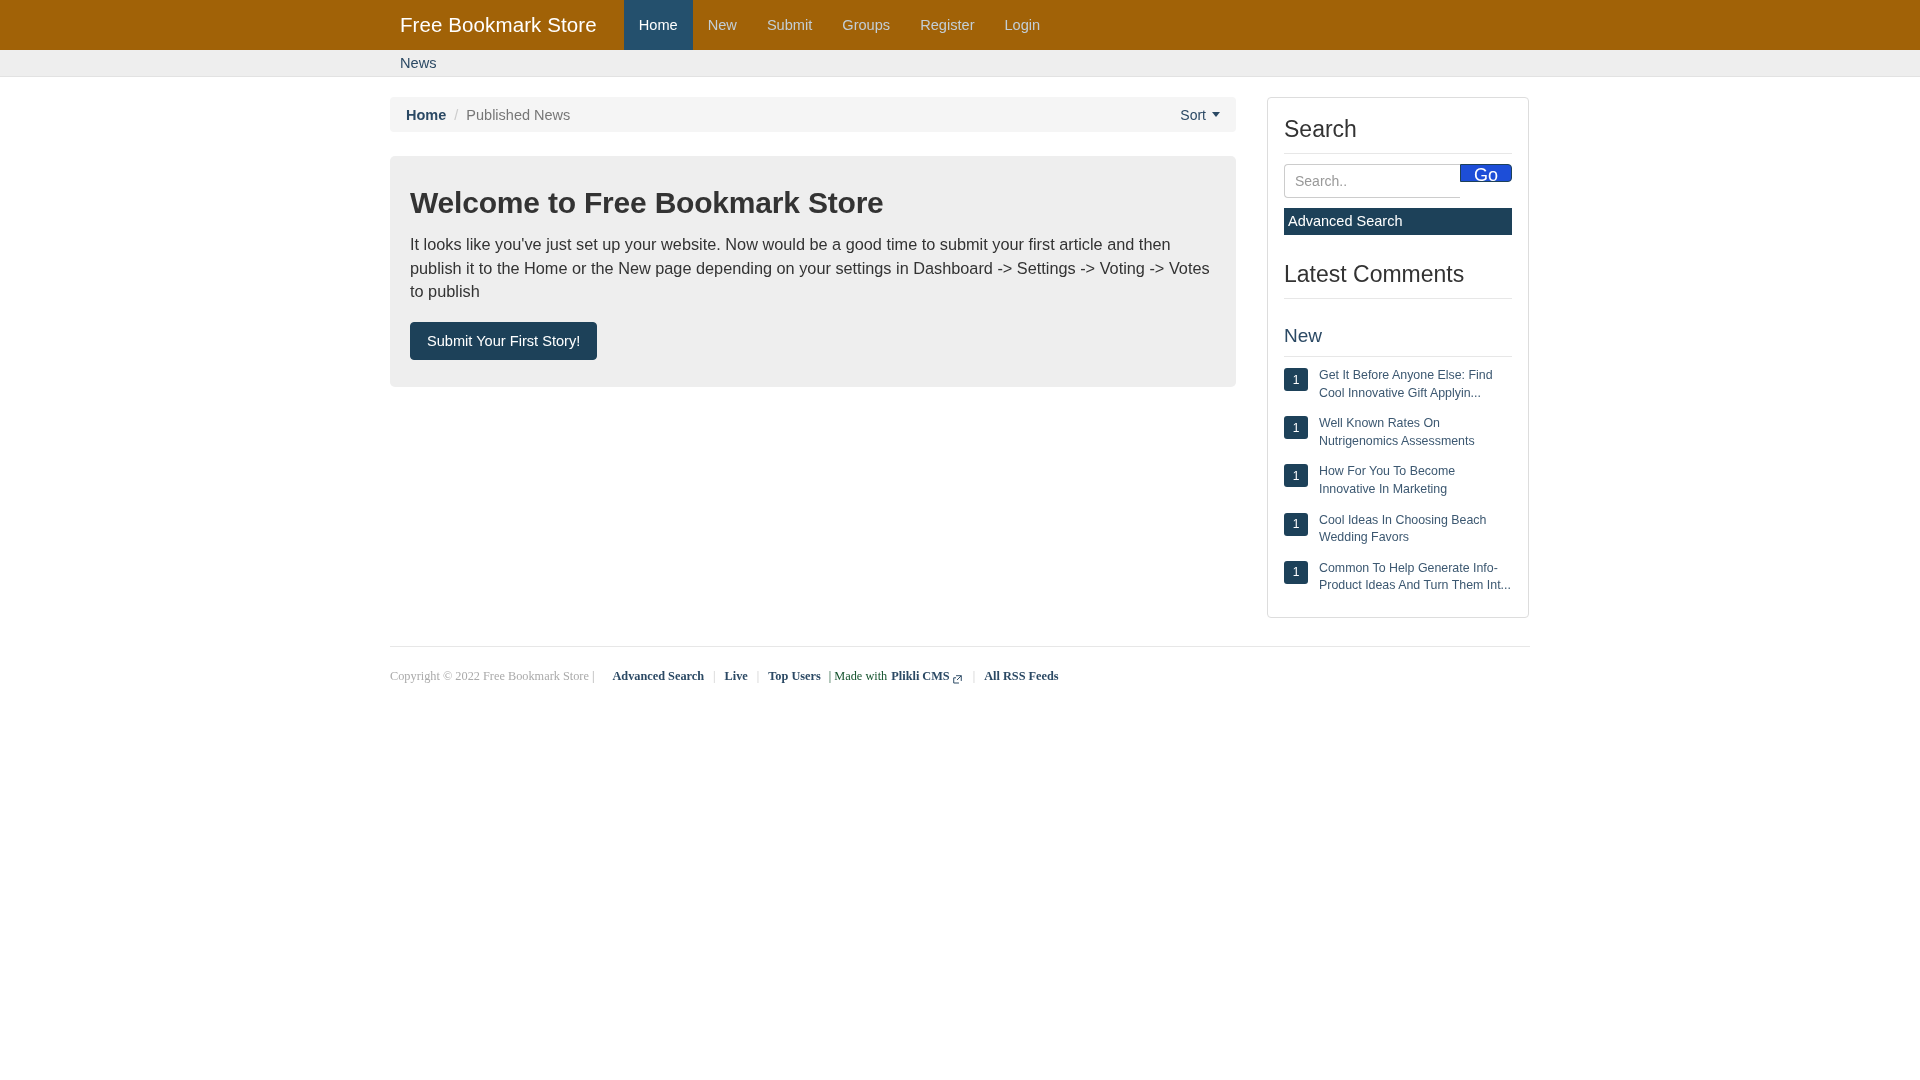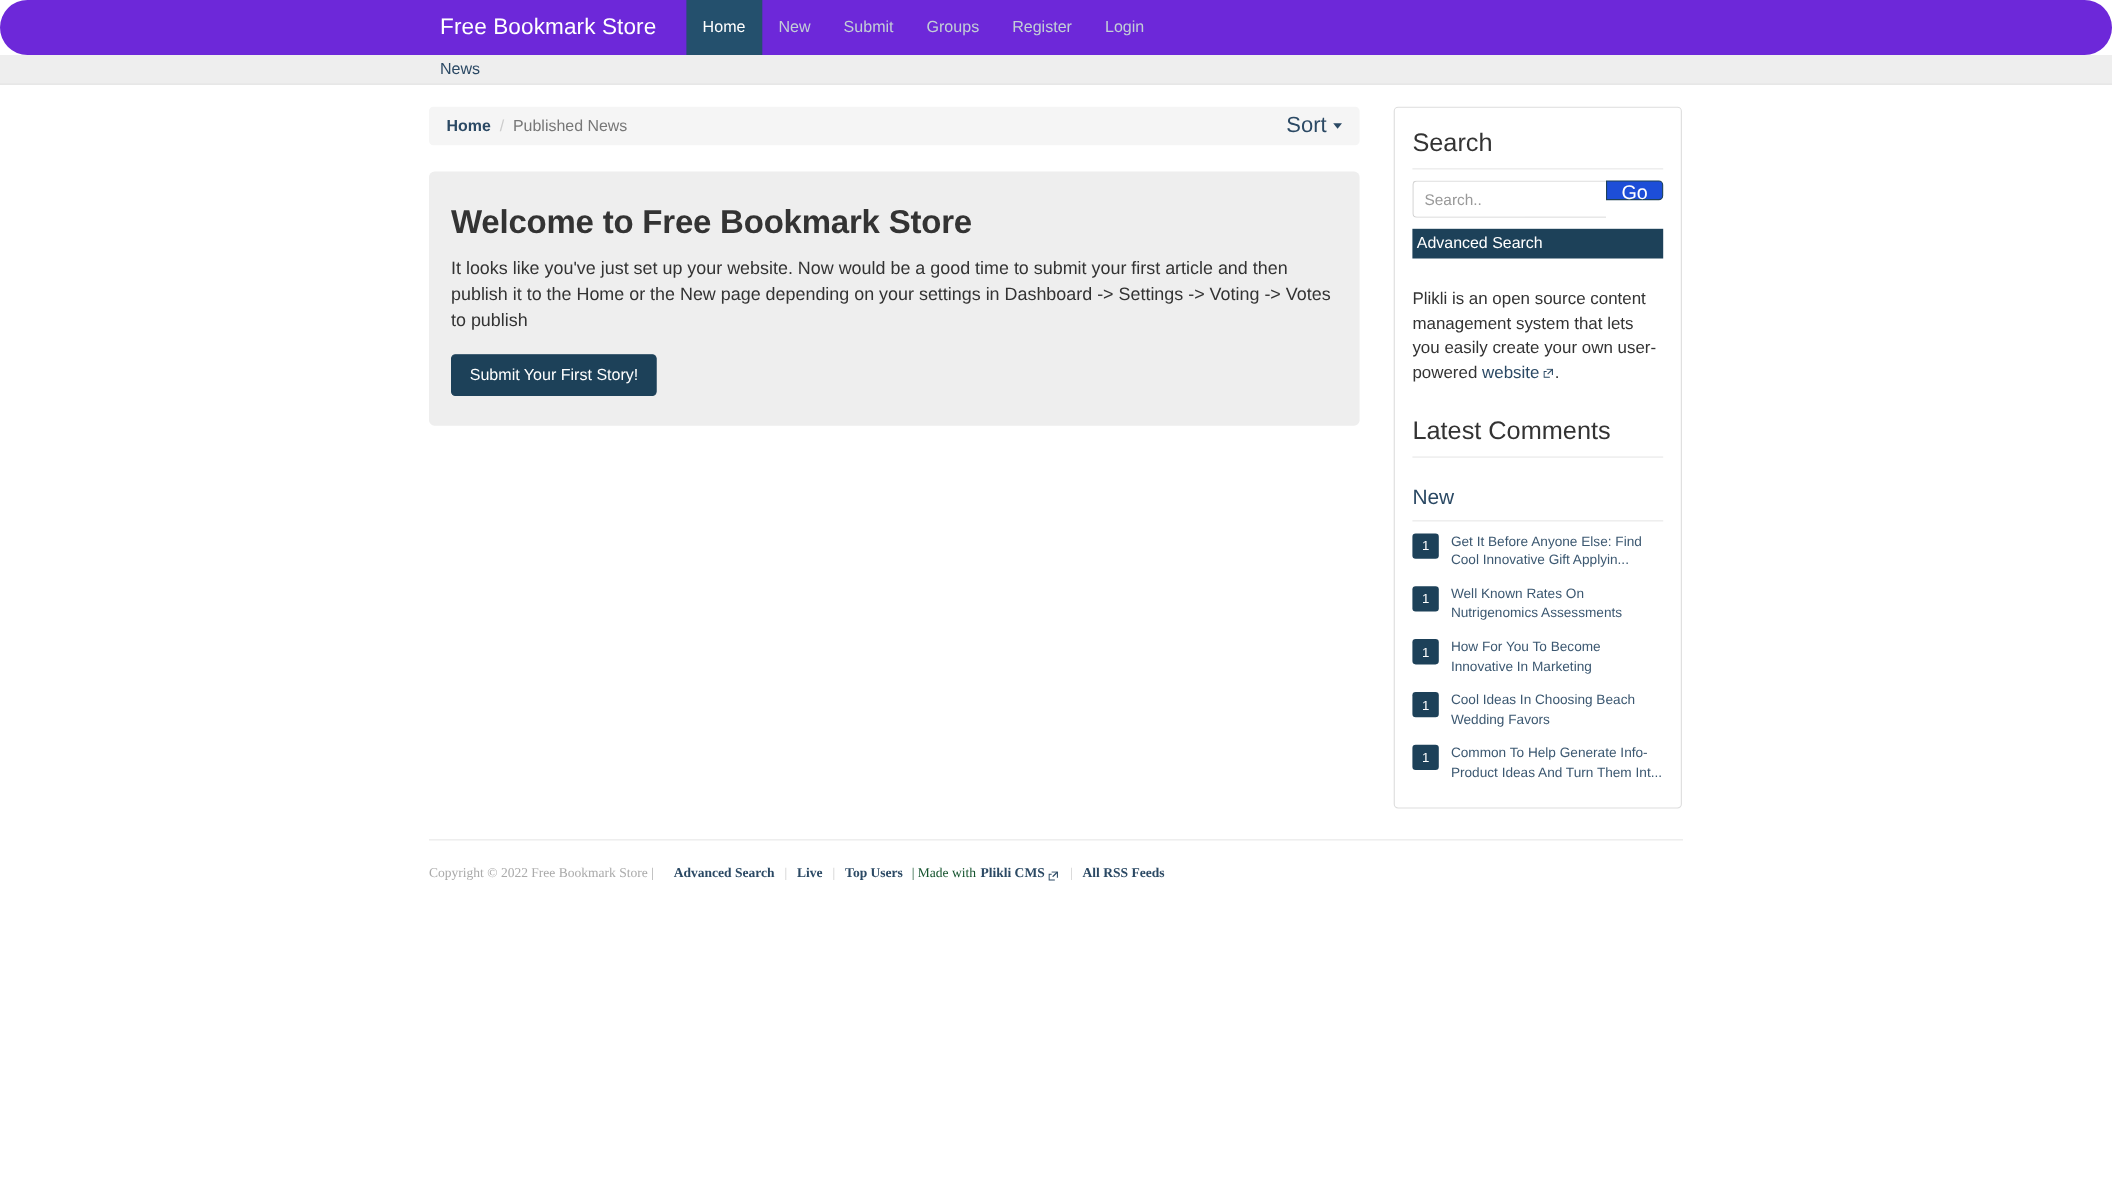--- a/index.html
+++ b/index.html
@@ -10,26 +10,25 @@
     width: 1920px;
     height: 1080px;
     background: #ffffff;
     font-family: "Liberation Sans", sans-serif;
     color: #333333;
     -webkit-font-smoothing: antialiased;
   }
 
   
   .navbar {
-    background: #6d28d9;
+    background: #a16207;
     height: 50px;
     display: flex;
     align-items: stretch;
     padding-left: 385px;
-    border-radius: 25px;
   }
   .brand {
     color: #ffffff;
     font-size: 20.5px;
     line-height: 50px;
     padding: 0 15px;
     letter-spacing: .1px;
     white-space: nowrap;
     text-decoration: none;
   }
@@ -97,21 +96,21 @@
     font-weight: bold;
     text-decoration: none;
   }
   .crumb-sep { color: #cccccc; margin: 0 8px; }
   .crumb-current { color: #777777; }
   .sort-btn {
     background: transparent;
     border: none;
     color: #2b4964;
     font-family: "Liberation Sans", sans-serif;
-    font-size: 20px;
+    font-size: 14px;
     cursor: pointer;
     padding: 0;
     display: flex;
     align-items: center;
     gap: 6px;
   }
   .caret {
     width: 0; height: 0;
     border-left: 4.5px solid transparent;
     border-right: 4.5px solid transparent;
@@ -332,25 +331,20 @@
     <div class="panel">
 
       <h3 class="tight">Search</h3>
       <div class="search-row">
         <input class="search-input" type="text" placeholder="Search.." style="">
         <button class="search-go">Go</button>
       </div>
       <a class="adv-search" href="#">Advanced Search</a>
 
       <div class="sect">
-        <p class="plikli-text"><span>Plikli is an open source content management system that lets you easily create your own user-powered </span><a class="link-blue" href="#">website</a><span class="ext-icon"><svg width="9" height="9" viewBox="0 0 10 10">
-                <path d="M3.4 0.8h5.8v5.8" fill="none" stroke="#2b4964" stroke-width="1.1"></path>
-                <path d="M9.2 0.8L4.4 5.6" fill="none" stroke="#2b4964" stroke-width="1.1"></path>
-                <path d="M6.6 8.9H0.8V3.1h2.6" fill="none" stroke="#2b4964" stroke-width="1.1"></path>
-              </svg></span><span>.</span></p>
       </div>
 
       <div class="sect">
         <h3>Latest Comments</h3>
       </div>
 
       <div class="sect">
         <h4>New</h4>
 
         <div class="story">

